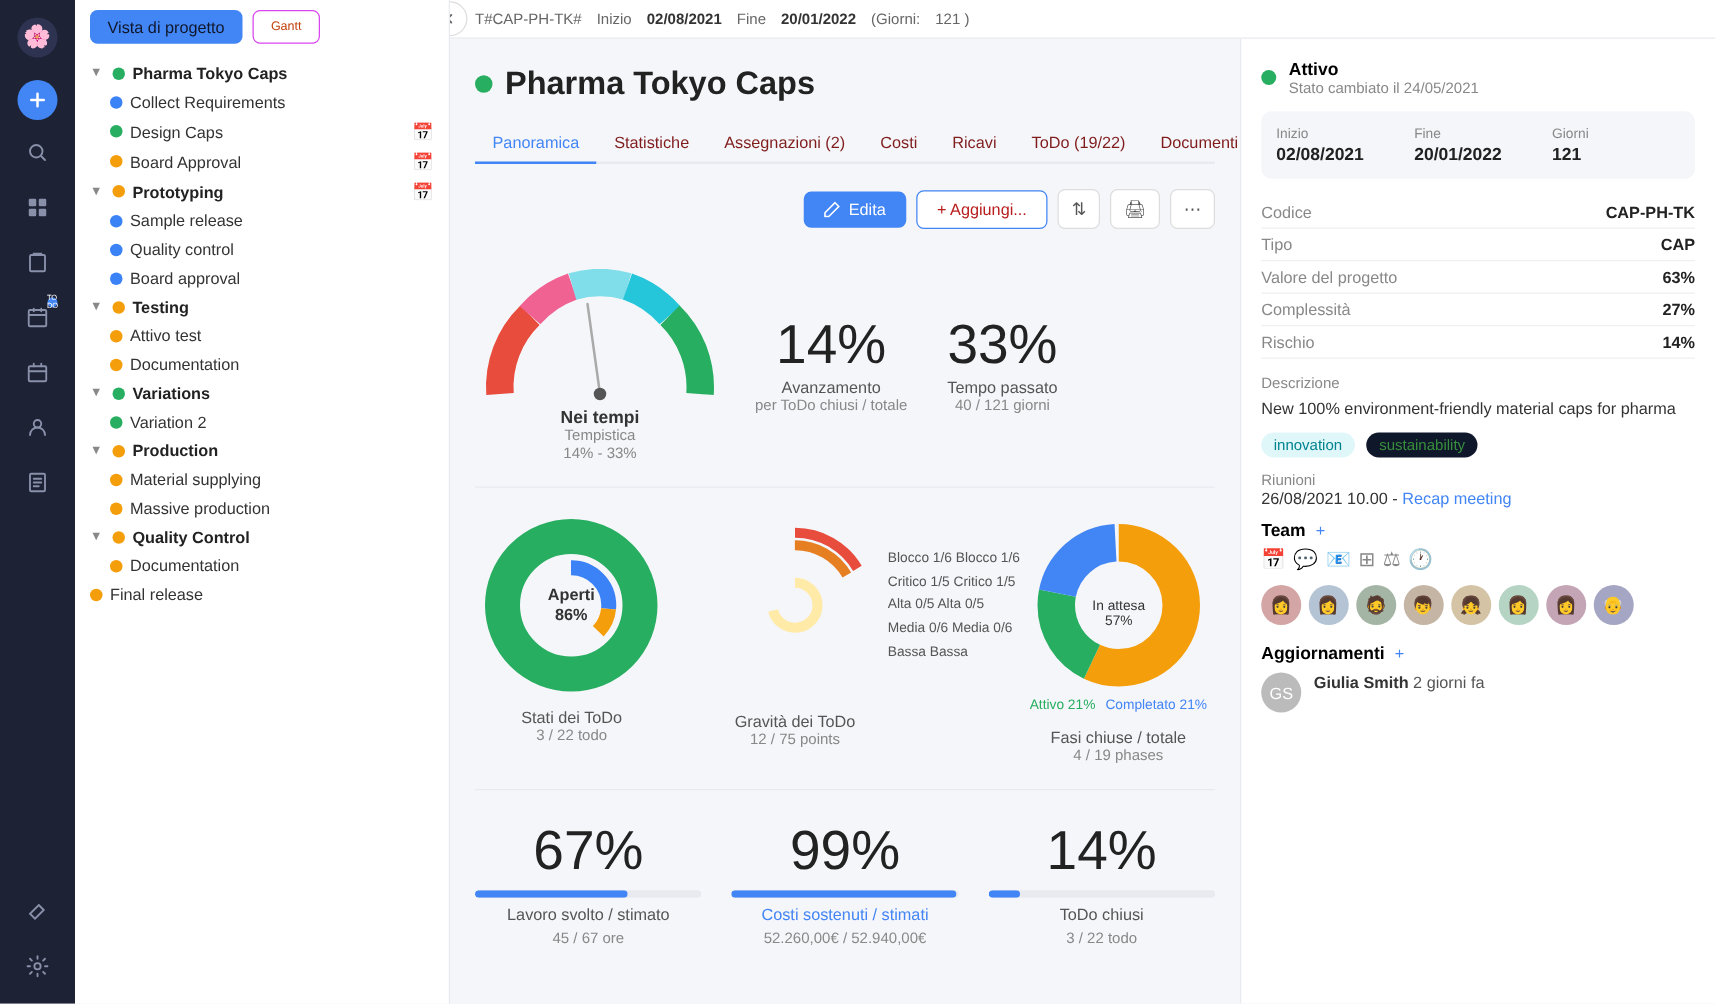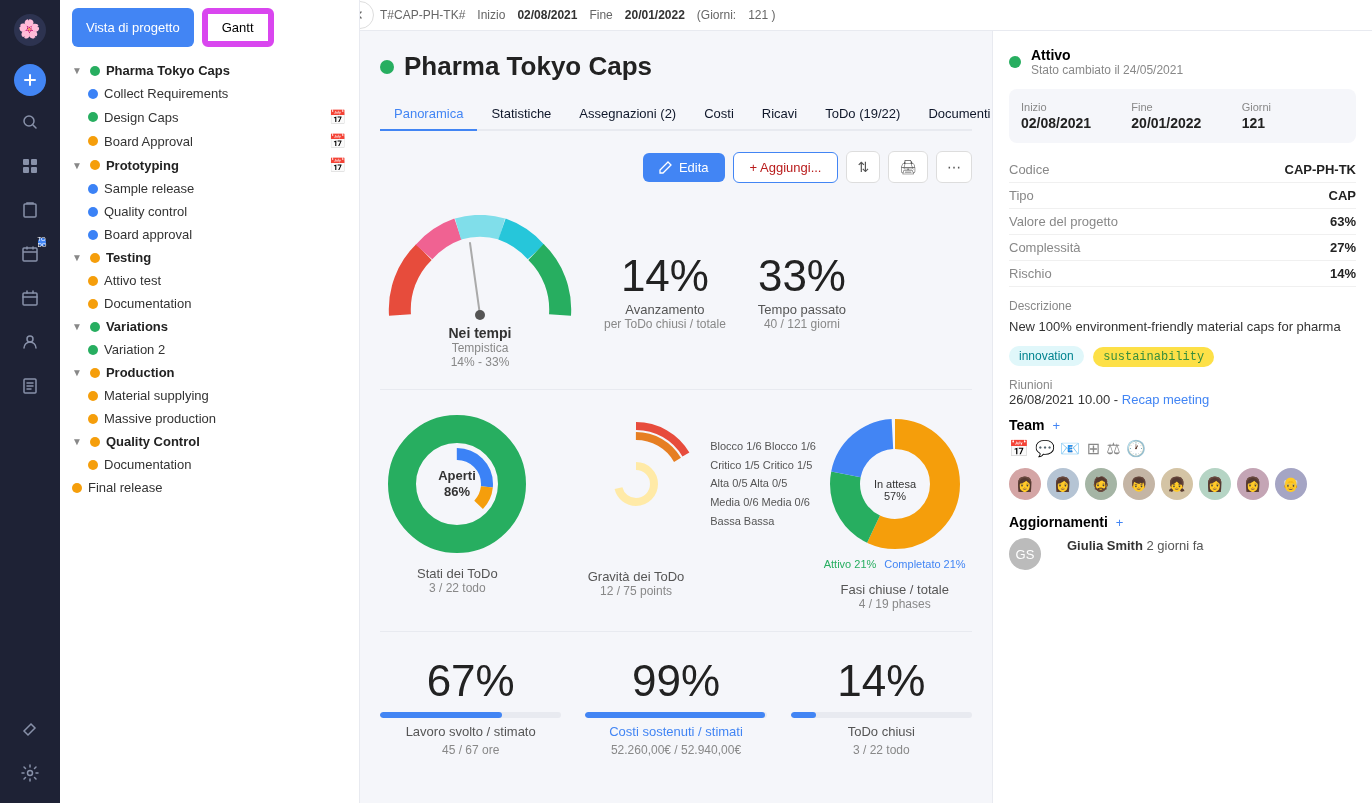--- a/index.html
+++ b/index.html
@@ -8,22 +8,22 @@
     
     .nav-bar { width: 60px; background: #1e2235; display: flex; flex-direction: column; align-items: center; padding: 12px 0; gap: 8px; flex-shrink: 0; }
     .nav-logo { width: 36px; height: 36px; margin-bottom: 8px; }
     .nav-icon { width: 36px; height: 36px; display: flex; align-items: center; justify-content: center; color: #8891a9; border-radius: 8px; cursor: pointer; }
     .nav-icon-add { background: #4285f4; color: #fff; border-radius: 50%; width: 32px; height: 32px; }
     .nav-spacer { flex: 1; }
 
     
     .sidebar { width: 300px; background: #fff; border-right: 1px solid #e8eaf0; overflow-y: auto; flex-shrink: 0; }
     .sidebar-top-buttons { display: flex; gap: 8px; padding: 8px 12px; }
-    .btn-primary { background: #4285f4; color: #ffffff; border: none; border-radius: 6px; padding: 6px 14px; font-size: 13px; cursor: pointer; font-weight: 500; }
-    .btn-outline { background: #fff; color: #000000; border: 6px solid #d946ef; border-radius: 6px; padding: 6px 14px; font-size: 13px; cursor: pointer; }
+    .btn-primary { background: #4285f4; color: #0f172a; border: none; border-radius: 6px; padding: 6px 14px; font-size: 13px; cursor: pointer; font-weight: 500; }
+    .btn-outline { background: #fff; color: #c2410c; border: 1px solid #d946ef; border-radius: 6px; padding: 6px 14px; font-size: 10px; cursor: pointer; }
 
     .sidebar-tree { padding: 4px 0; }
     .tree-item { display: flex; align-items: center; padding: 4px 12px; cursor: pointer; gap: 6px; position: relative; }
     .tree-item.indent1 { padding-left: 28px; }
     .dot { width: 10px; height: 10px; border-radius: 50%; flex-shrink: 0; }
     .dot.green { background: #27ae60; }
     .dot.blue { background: #3b82f6; }
     .dot.orange { background: #f59e0b; }
     .tree-label { font-size: 13px; color: #333; flex: 1; }
     .tree-group { font-weight: 600; color: #222; }
@@ -43,21 +43,21 @@
     .center-panel { flex: 1; overflow-y: auto; padding: 20px; }
     .right-panel { width: 380px; background: #fff; border-left: 1px solid #e8eaf0; overflow-y: auto; padding: 16px; flex-shrink: 0; }
 
     
     .project-title-row { display: flex; align-items: center; gap: 10px; margin-bottom: 16px; }
     .project-title { font-size: 26px; font-weight: 600; color: #222; }
     .status-dot-large { width: 14px; height: 14px; border-radius: 50%; background: #27ae60; flex-shrink: 0; }
 
     
     .tabs { display: flex; gap: 0; border-bottom: 2px solid #e8eaf0; margin-bottom: 20px; }
-    .tab { padding: 8px 14px; font-size: 13px; color: #0f172a; cursor: pointer; border-bottom: 2px solid transparent; margin-bottom: -2px; white-space: nowrap; }
+    .tab { padding: 8px 14px; font-size: 13px; color: #7f1d1d; cursor: pointer; border-bottom: 2px solid transparent; margin-bottom: -2px; white-space: nowrap; }
     .tab.active { color: #4285f4; border-bottom-color: #4285f4; font-weight: 500; }
 
     
     .action-row { display: flex; align-items: center; gap: 8px; margin-bottom: 32px; justify-content: flex-end; }
     .btn-edit { background: #4285f4; color: #fff; border: none; border-radius: 6px; padding: 7px 16px; font-size: 13px; cursor: pointer; display: flex; align-items: center; gap: 6px; }
     .btn-add { background: #fff; color: #b91c1c; border: 1px solid #4285f4; border-radius: 6px; padding: 7px 16px; font-size: 13px; cursor: pointer; display: flex; align-items: flex-end; gap: 6px; }
     .btn-icon { background: #fff; color: #555; border: 1px solid #ddd; border-radius: 6px; padding: 7px 10px; font-size: 14px; cursor: pointer; }
 
     
     .charts-row { display: flex; gap: 24px; margin-bottom: 24px; align-items: center; padding-bottom: 20px; border-bottom: 1px solid #e8eaf0; }
@@ -97,36 +97,36 @@
 
     .rp-info-row { display: flex; justify-content: space-between; padding: 5px 0; border-bottom: 1px solid #f0f0f0; }
     .rp-info-label { color: #888; font-size: 13px; }
     .rp-info-val { font-weight: 600; font-size: 13px; color: #222; }
 
     .rp-section-title { font-size: 12px; color: #888; margin: 12px 0 6px; }
     .rp-desc { font-size: 13px; color: #333; margin-bottom: 12px; }
 
     .tag { display: inline-block; padding: 3px 10px; border-radius: 12px; font-size: 12px; margin-right: 6px; }
     .tag.teal { background: #e0f7fa; color: #00838f; }
-    .tag.green2 { background: #fde047; color: #388e3c; font-family: Liberation Mono, monospace; }
+    .tag.green2 { background: #0f172a; color: #388e3c; }
 
     .rp-meeting { margin: 10px 0; font-size: 13px; }
     .rp-meeting a { color: #4285f4; text-decoration: none; }
 
     .team-row { display: flex; align-items: center; gap: 8px; margin: 10px 0 6px; }
     .team-label { font-weight: 600; font-size: 14px; }
     .team-add { color: #4285f4; cursor: pointer; }
     .team-icons-row { display: flex; gap: 6px; flex-wrap: wrap; }
     .avatar { width: 32px; height: 32px; border-radius: 50%; background: #ddd; overflow: hidden; display: flex; align-items: center; justify-content: center; font-size: 14px; }
 
     .update-row { display: flex; align-items: center; gap: 8px; margin: 12px 0 6px; }
     .update-label { font-weight: 600; font-size: 14px; }
     .update-add { color: #4285f4; cursor: pointer; }
 
-    .update-item { display: flex; gap: 26px; align-items: flex-start; margin-top: 8px; }
+    .update-item { display: flex; gap: 10px; align-items: flex-start; margin-top: 8px; }
     .update-avatar { width: 32px; height: 32px; border-radius: 50%; background: #bbb; flex-shrink: 0; display: flex; align-items: center; justify-content: center; font-size: 13px; color: #fff; }
     .update-text { font-size: 13px; color: #555; }
     .update-text strong { color: #333; }
 
     
     .gauge-svg { display: block; margin: 0 auto; }
 
     
     .donut-svg { display: block; margin: 0 auto; }
 

